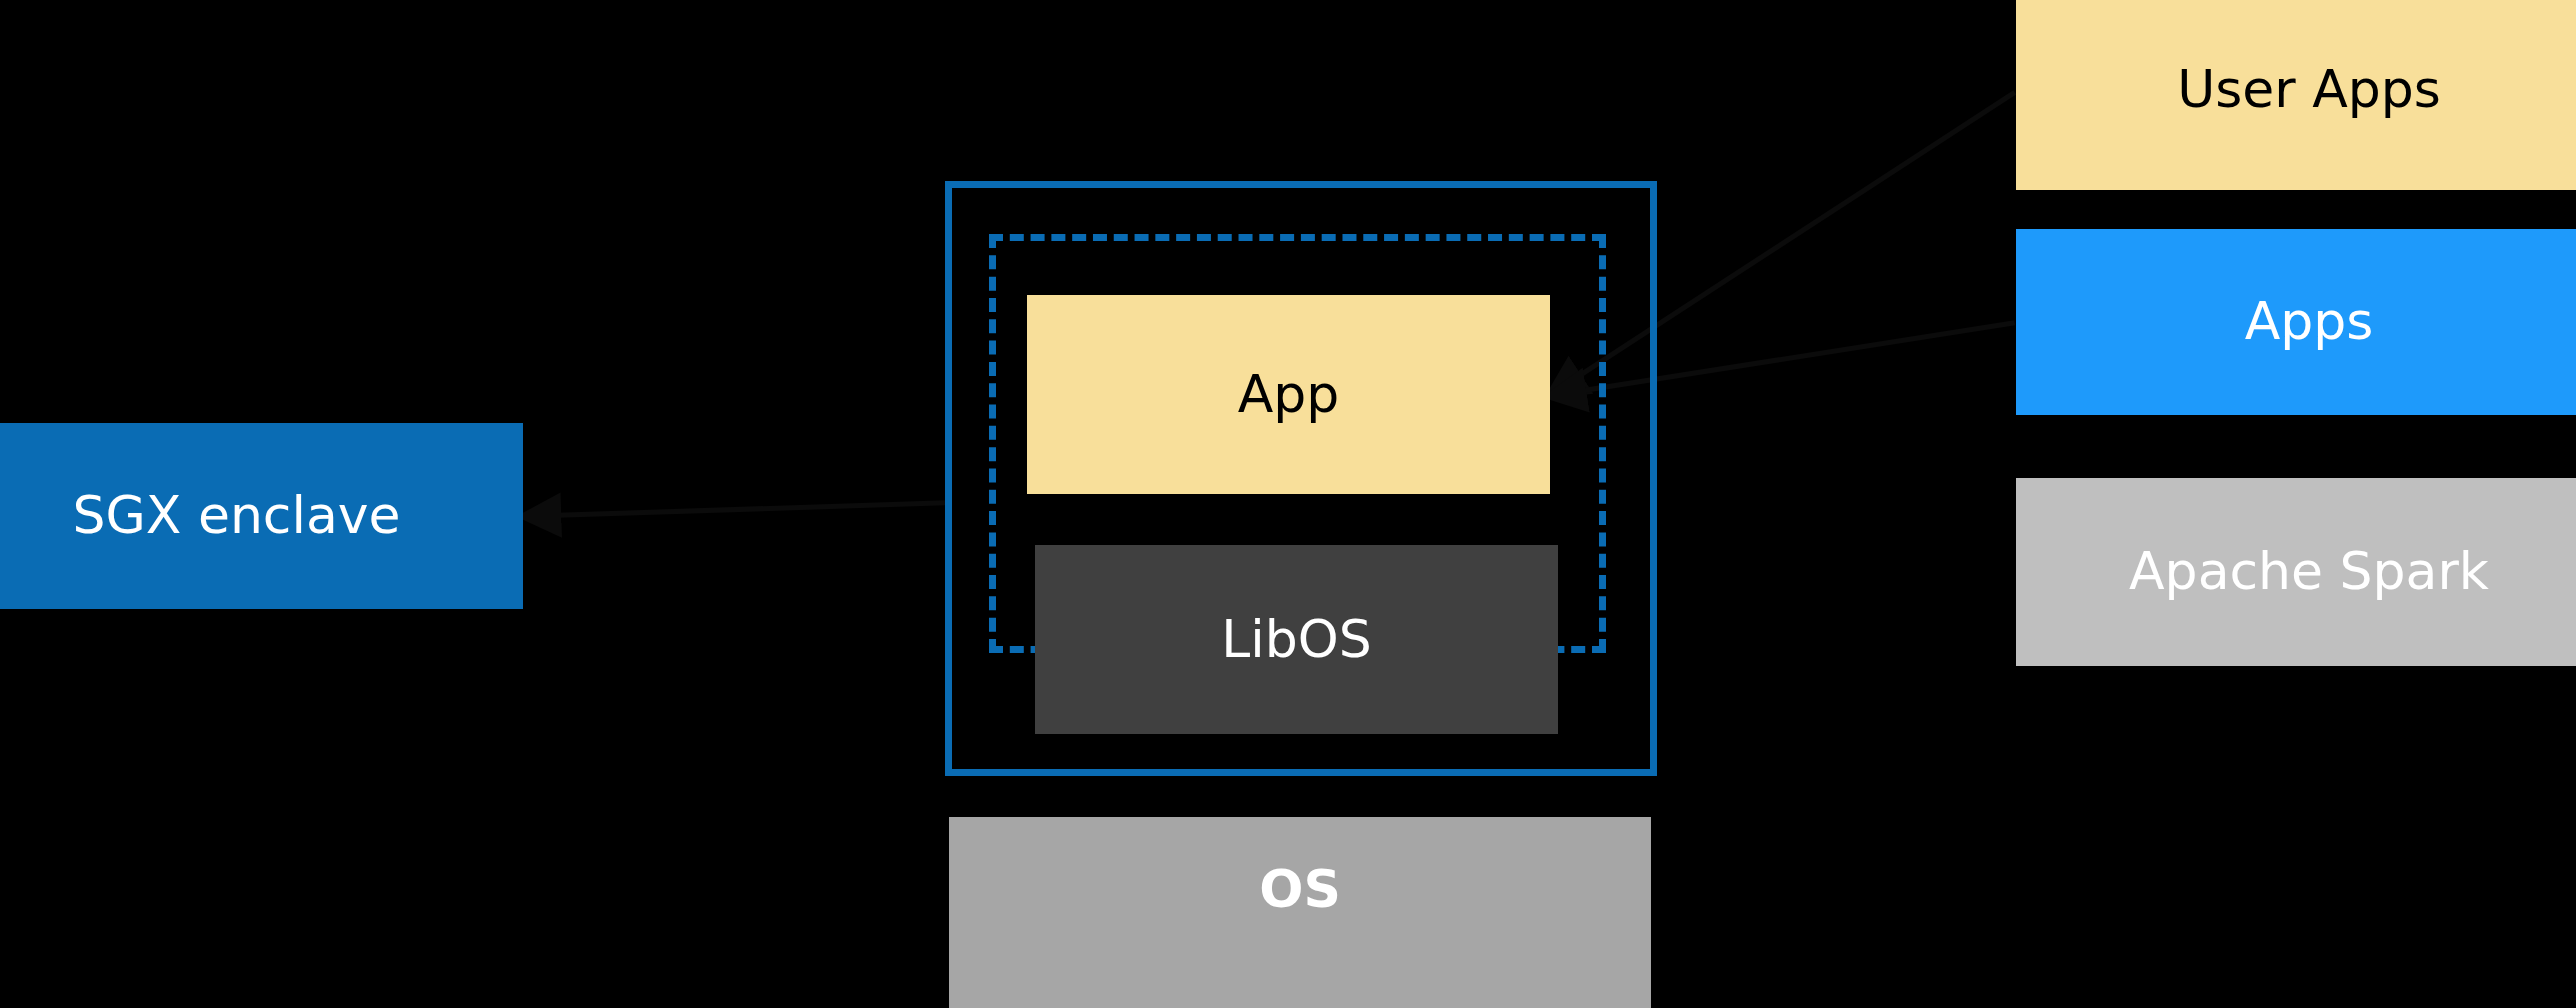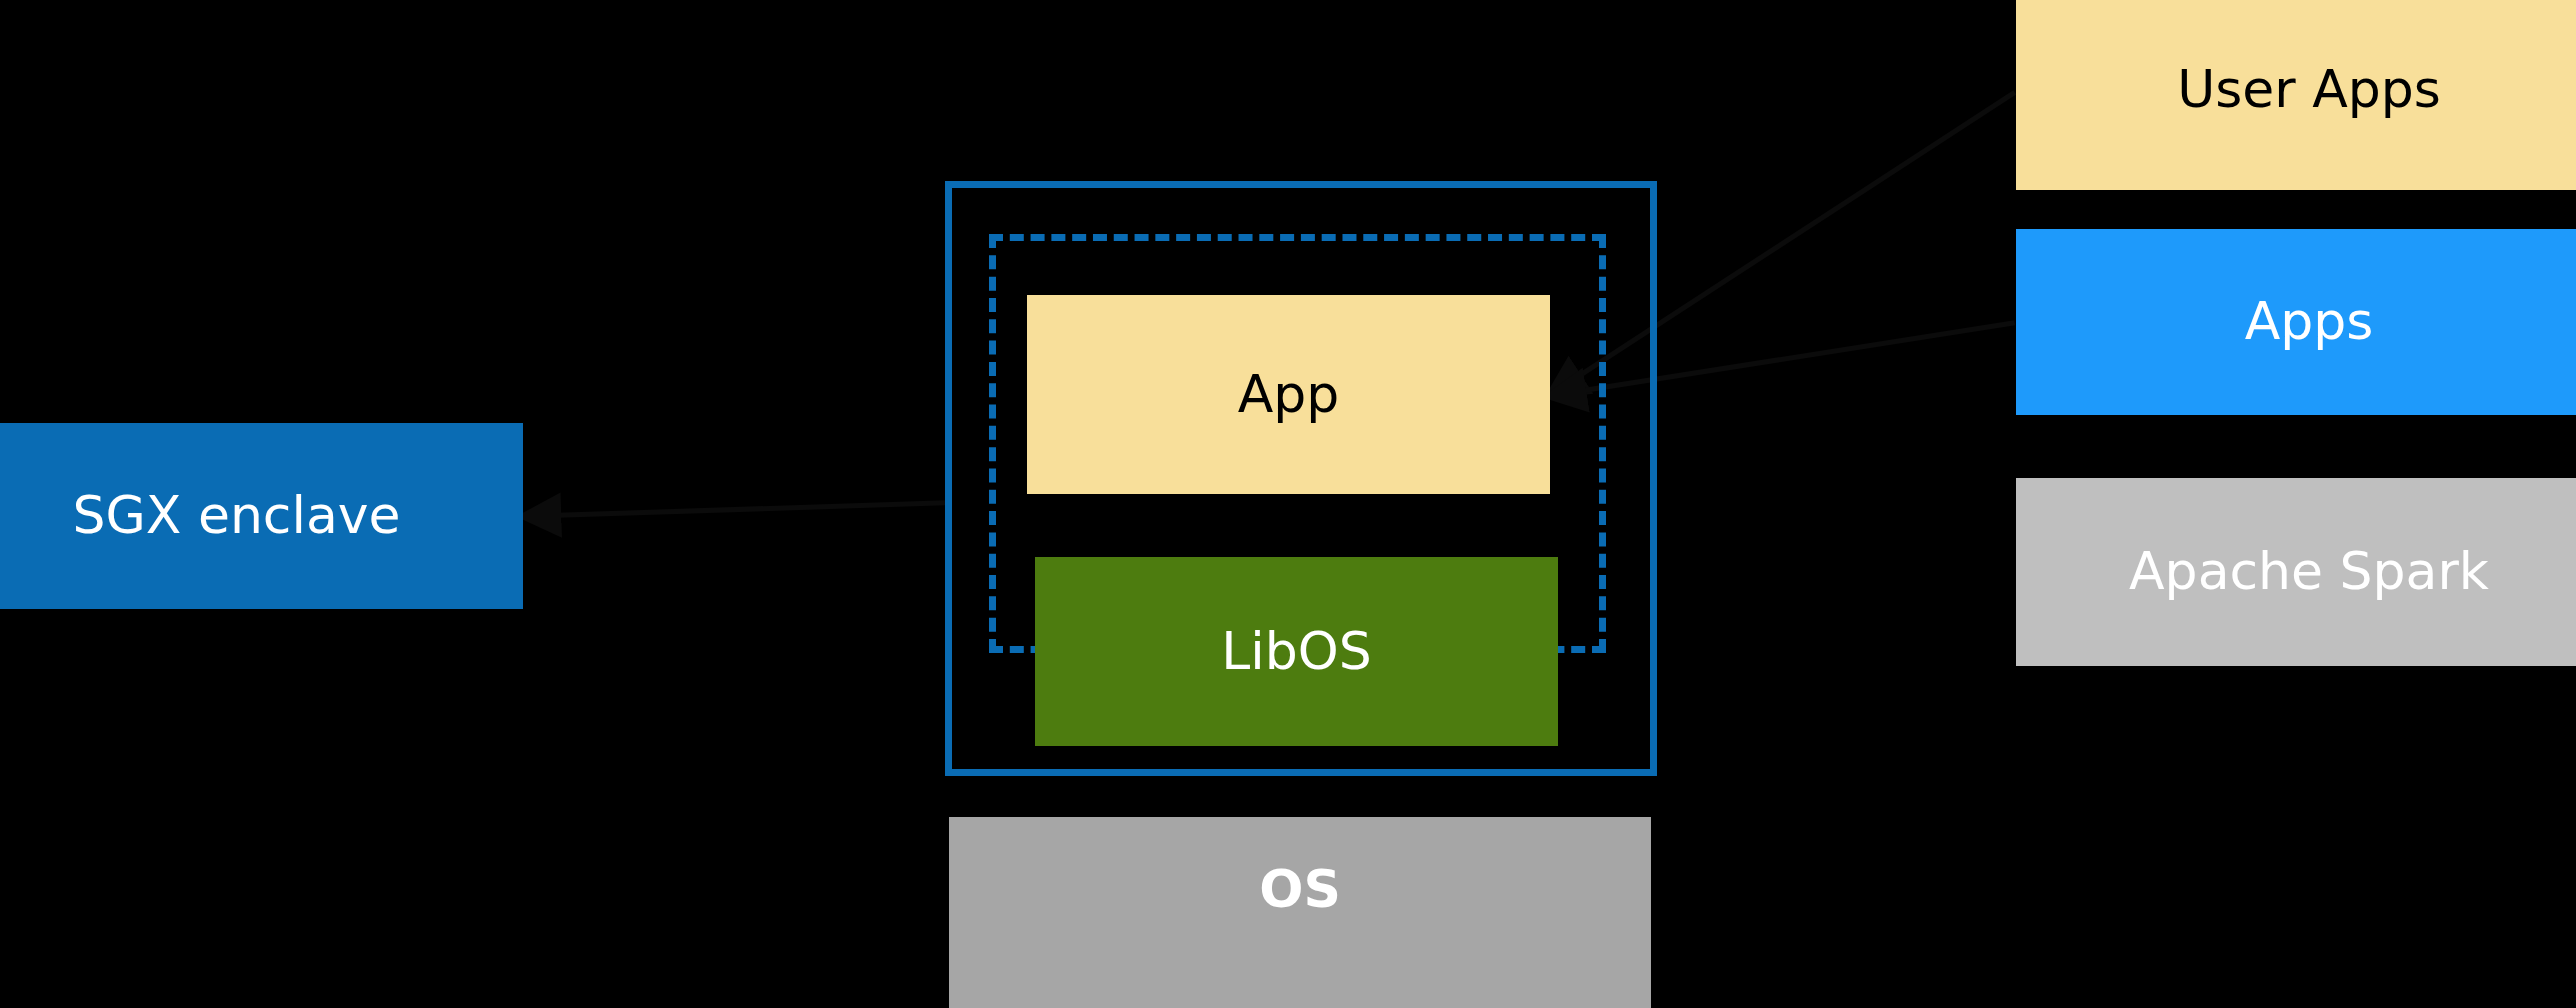--- a/index.html
+++ b/index.html
@@ -71,24 +71,23 @@
     height: 199px;
     background: #F8DF9A;
     color: #000000;
     font-size: 52px;
   }
   .libos-box {
     left: 1035px;
     top: 545px;
     width: 523px;
     height: 189px;
-    background: #4d7c0f;
+    background: #404040;
     color: #FFFFFF;
     font-size: 52px;
-    margin-top: 12px;
   }
   .os-box {
     left: 949px;
     top: 817px;
     width: 702px;
     height: 201px;
     background: #A6A6A6;
     color: #FFFFFF;
     font-size: 52px;
     font-weight: bold;

